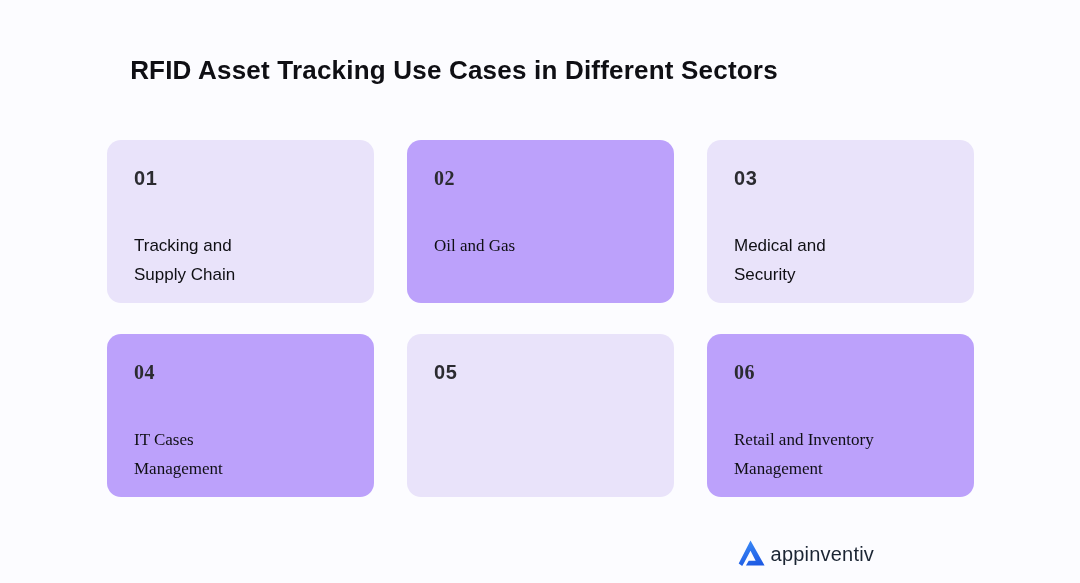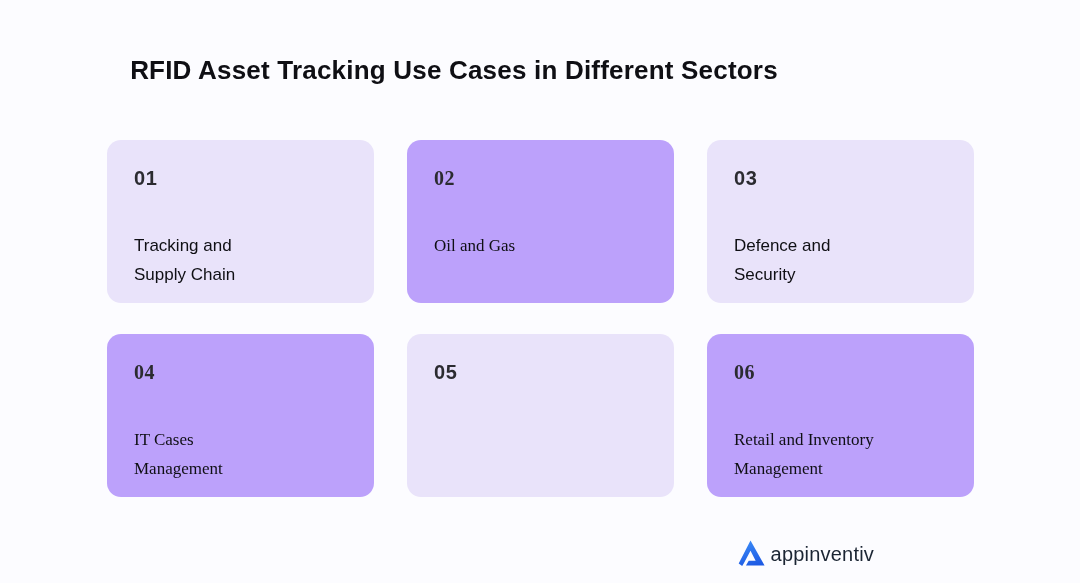--- a/index.html
+++ b/index.html
@@ -94,21 +94,21 @@
     </div>
       <div class="card purple">
       <div class="card-number">02</div>
       <div class="card-label">
           <div>Oil and Gas</div>
         </div>
     </div>
       <div class="card light">
       <div class="card-number">03</div>
       <div class="card-label">
-          <div>Defence and</div>
+          <div>Medical and</div>
           <div>Security</div>
         </div>
     </div>
       <div class="card purple">
       <div class="card-number">04</div>
       <div class="card-label">
           <div>IT Cases</div>
           <div>Management</div>
         </div>
     </div>

